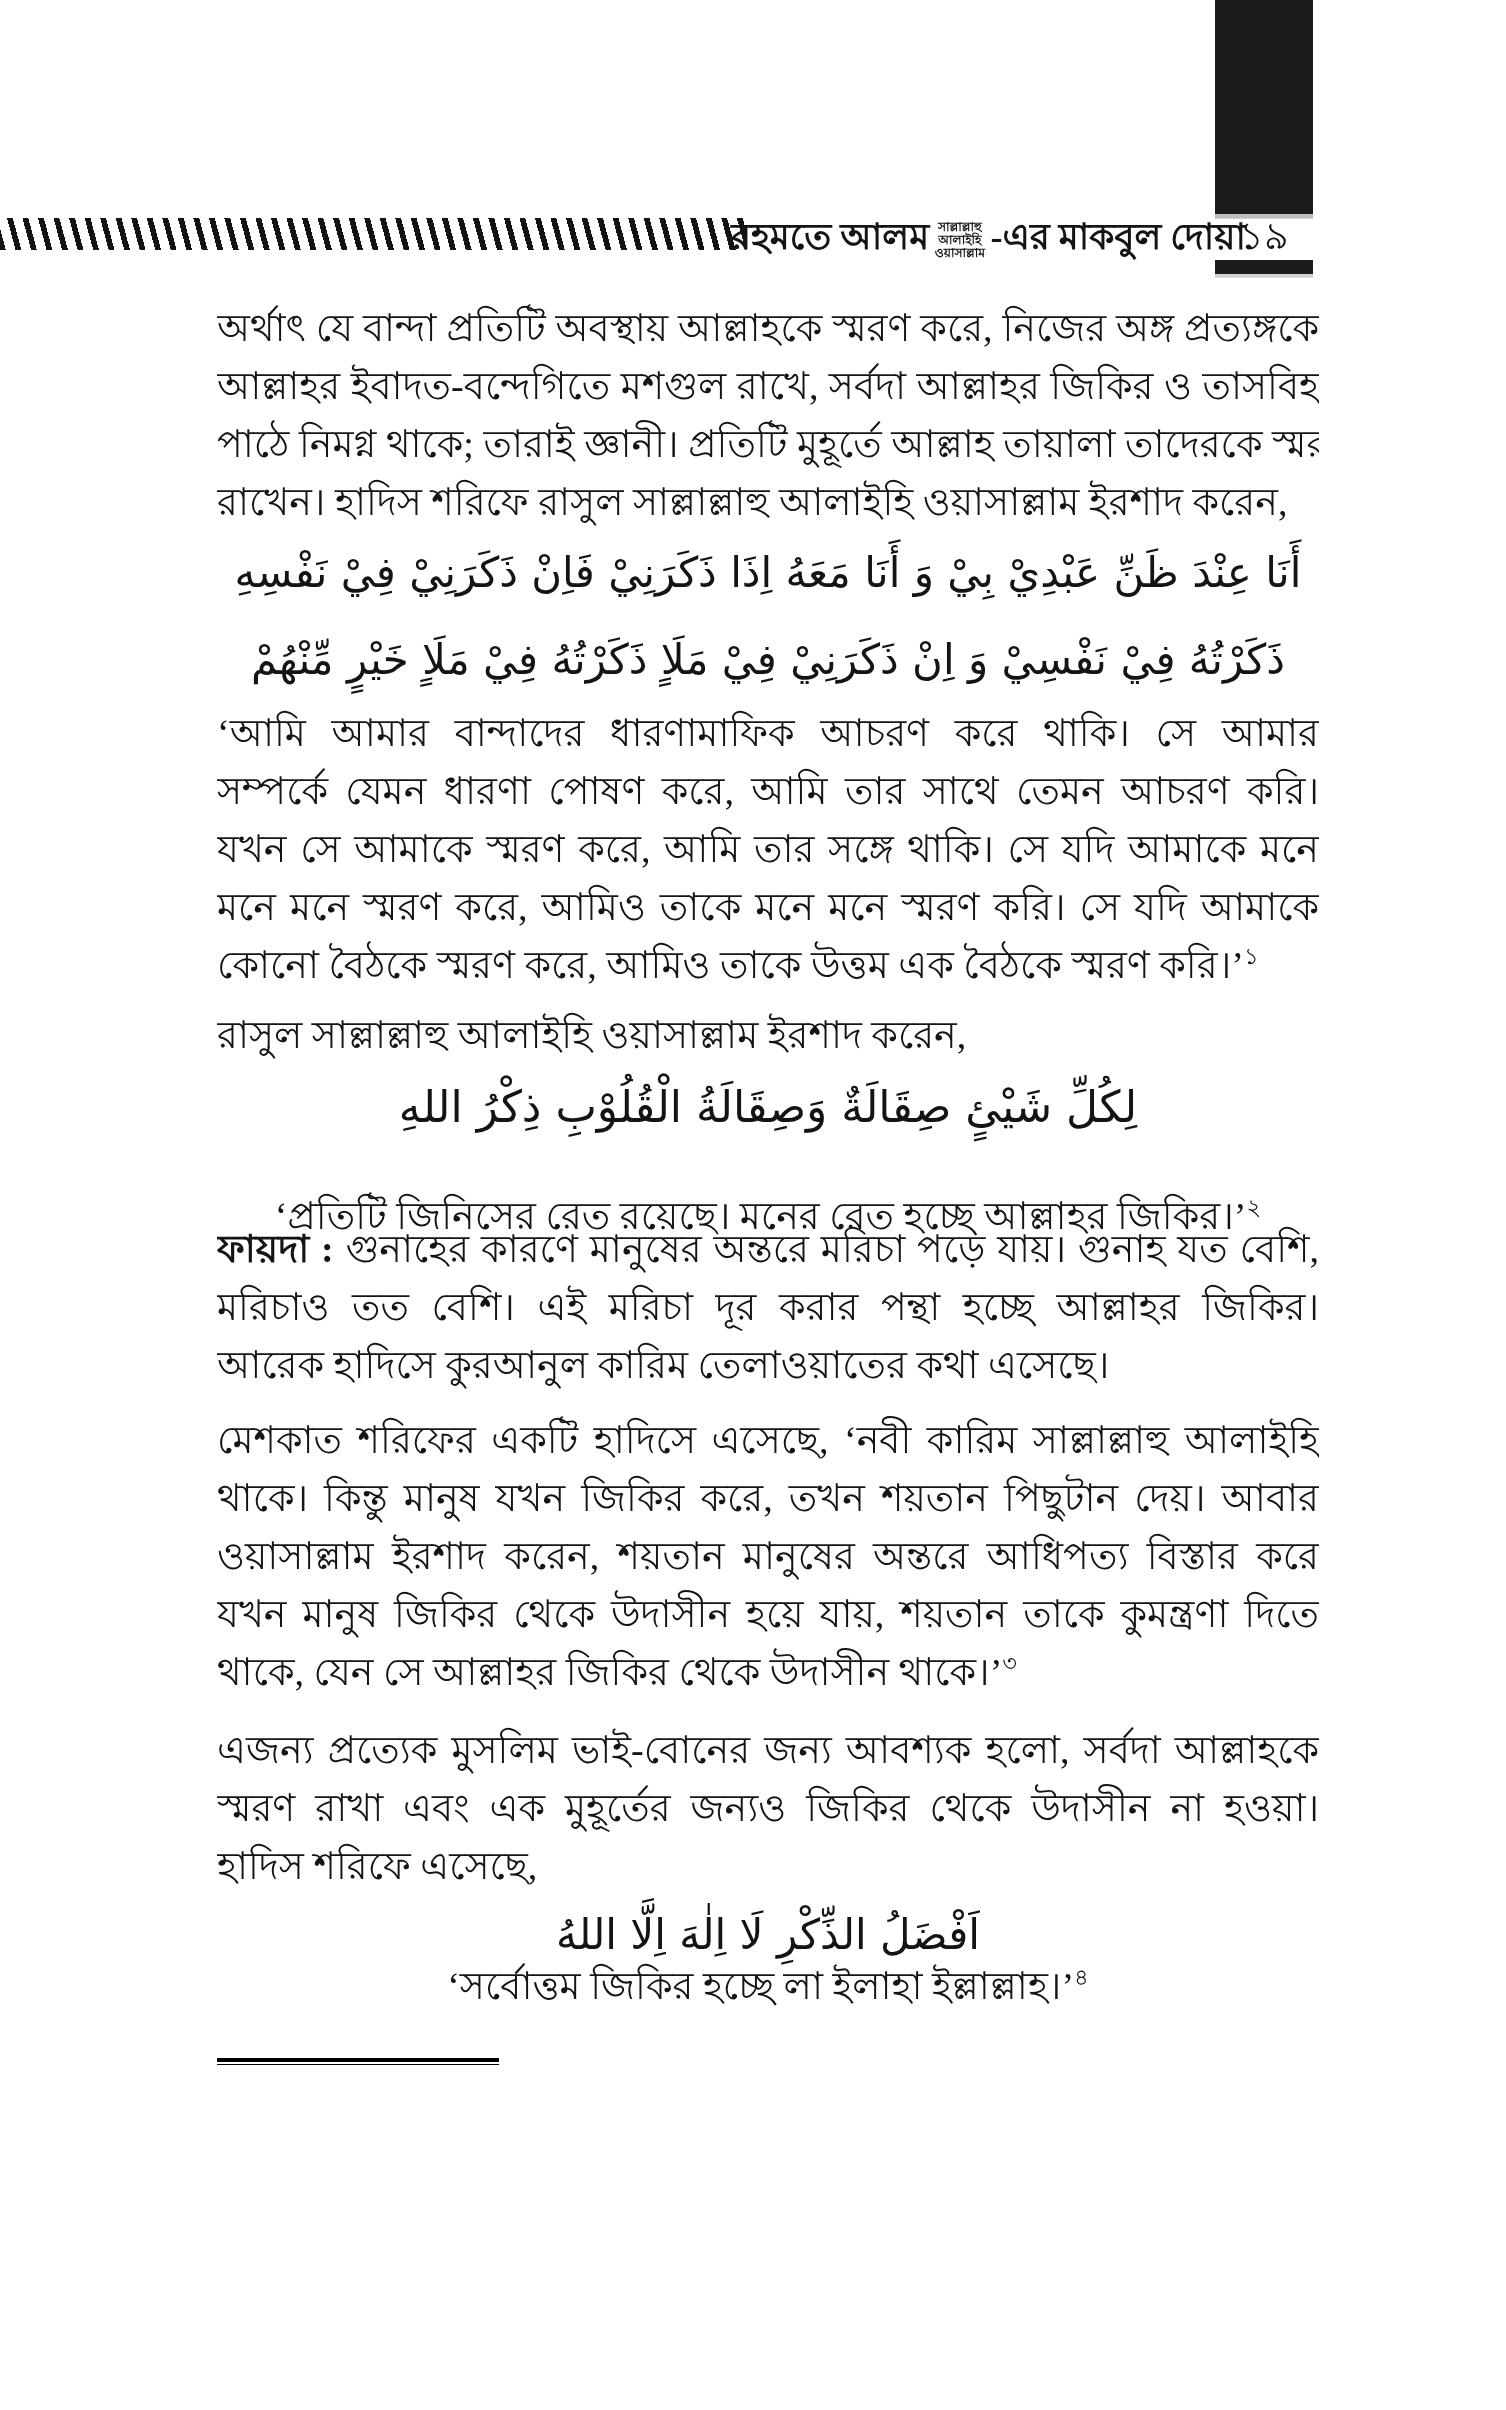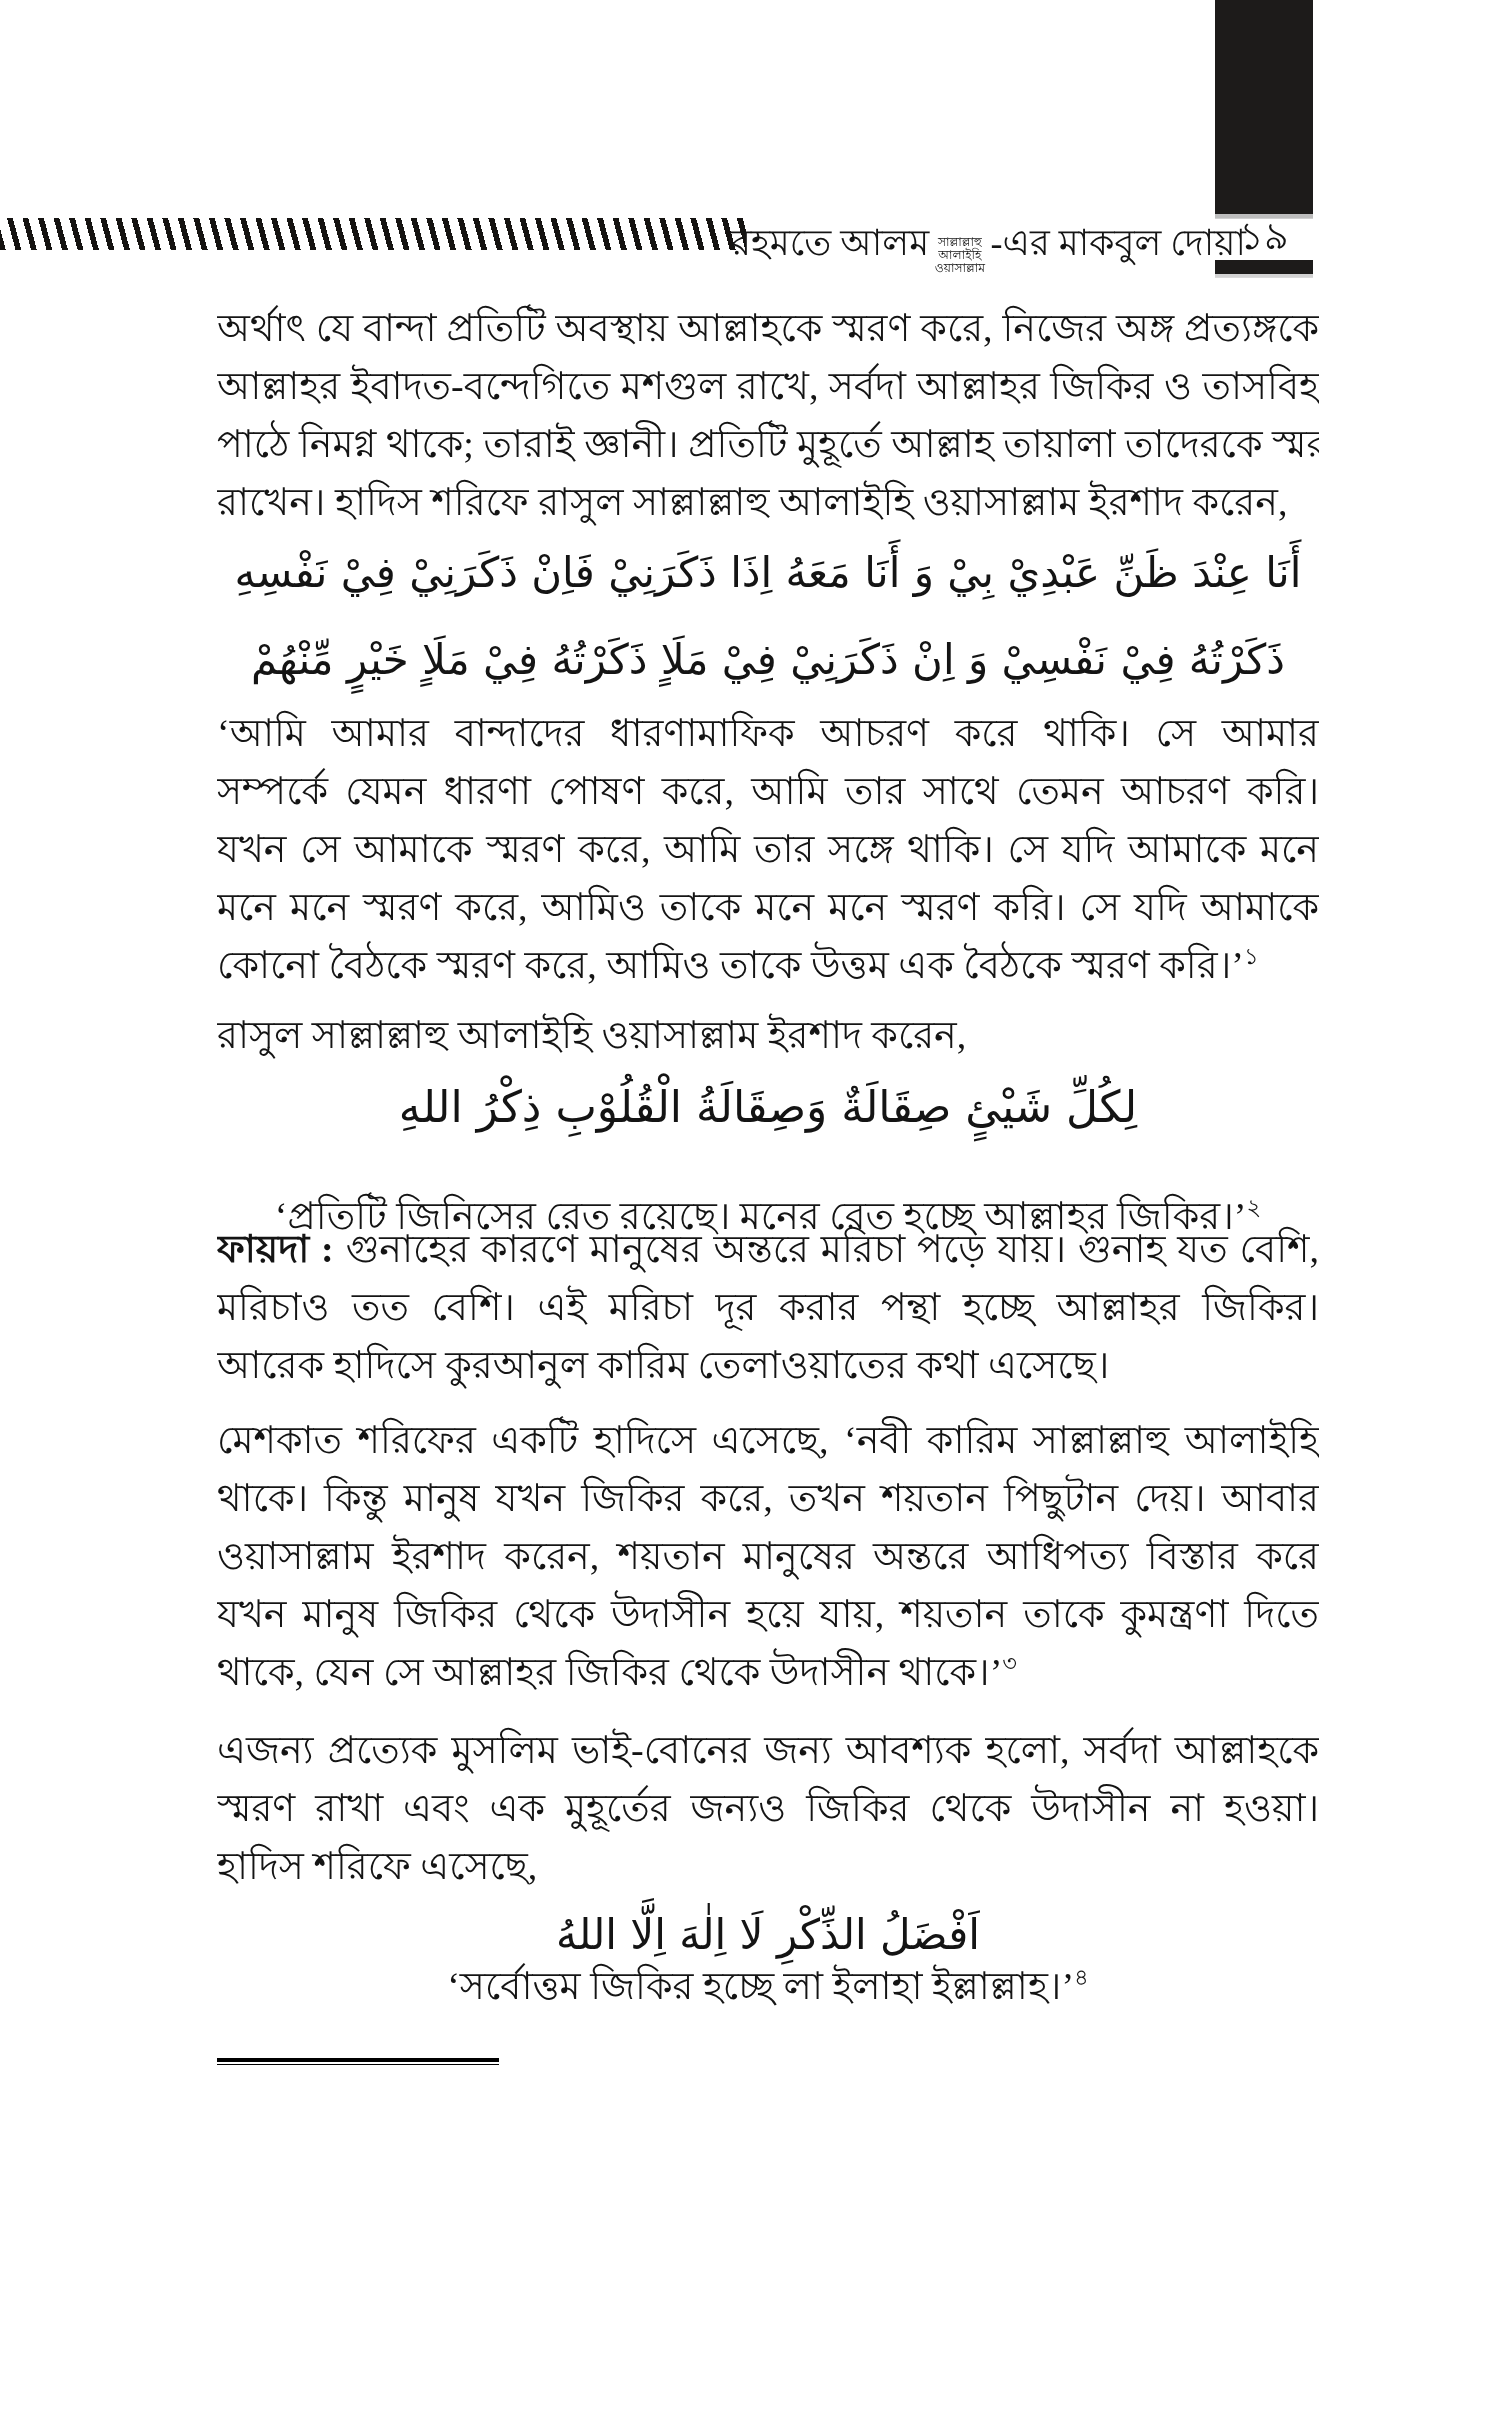--- a/index.html
+++ b/index.html
@@ -21,27 +21,27 @@
     background:#1d1b1a; box-shadow:0 3.8px 0 #d2d2d2;
   }
 
   
   .zigzag {
     position:absolute; left:0; top:218px; width:746px; height:32px;
     background:repeating-linear-gradient(75deg, #151311 0 5.6px, transparent 5.6px 15px);
   }
 
   .header-row {
-    position:absolute; left:765px; top:224px; width:447px; height:51px;
-    display:flex; align-items:flex-end; justify-content:center; gap:7.5px;
-    font-size:36px; white-space:nowrap;
+    position:absolute; left:765px; top:209px; width:447px; height:51px;
+    display:flex; align-items:flex-start; justify-content:center; gap:7.5px;
+    font-size:36px; white-space:nowrap;font-weight:bold;
   }
   .honorific {
     display:inline-flex; flex-direction:column; align-items:center;
-    font-size:12.2px; line-height:13px; margin:0 -1.9px;
+    font-size:12.2px; line-height:13px; margin:12px -1.9px;
   }
   .pagenum {
     position:absolute; left:1215px; top:214px; width:98px;
     text-align:center; font-size:38px; line-height:45px;
   }
 
   .block { position:absolute; left:217px; width:1102px; }
   .bn-body { font-size:38px; line-height:58px; }
   .line { white-space:nowrap; overflow:hidden; }
   .just { text-align:justify; text-align-last:justify; }

